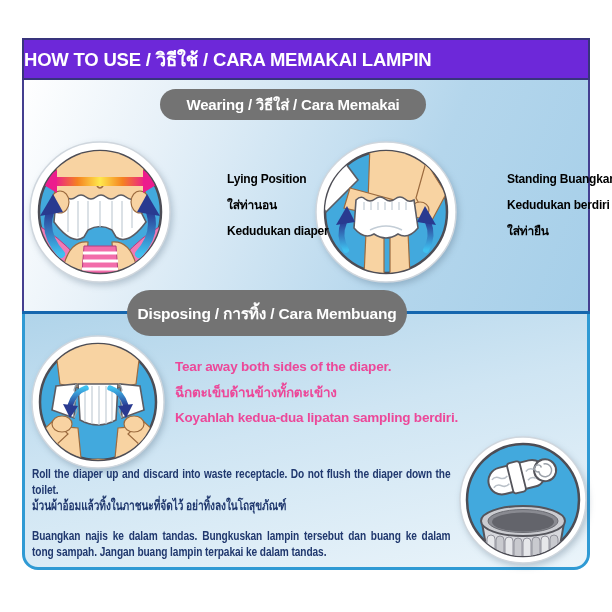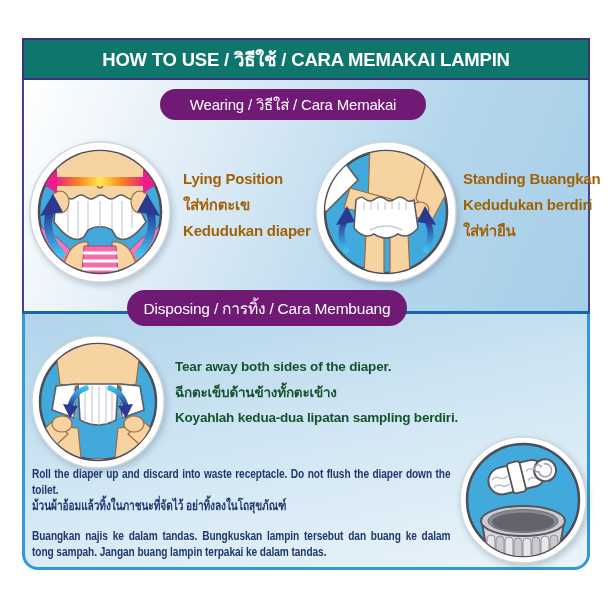--- a/index.html
+++ b/index.html
@@ -1,56 +1,56 @@
 <!DOCTYPE html>
 <html><head>
 <meta charset="utf-8">
 <style>
   html,body{margin:0;padding:0;background:#ffffff;}
   .stage{position:relative;width:612px;height:612px;background:#ffffff;overflow:hidden;
          font-family:"Liberation Sans",sans-serif;}
   .card{position:absolute;left:22px;top:38px;width:568px;height:532px;}
 
   
-  .header{position:absolute;left:0;top:0;width:568px;height:42px;background:#0f766e;
-          display:flex;align-items:center;justify-content:center;box-sizing:border-box;
+  .header{position:absolute;left:0;top:0;width:568px;height:42px;background:#6d28d9;
+          display:flex;align-items:center;justify-content:flex-start;box-sizing:border-box;
           border:2px solid #38347c;}
   .header-title{color:#ffffff;font-weight:bold;font-size:18.5px;letter-spacing:-0.2px;white-space:nowrap;}
 
   
   .wearing-section{position:absolute;left:0;top:42px;width:568px;height:231px;box-sizing:border-box;
           border-left:2px solid #443f90;border-right:2px solid #443f90;
           background:linear-gradient(112deg,#ffffff 0%,#e9f2f9 22%,#b4d6ec 68%,#a6cfe9 100%);}
 
-  .pill{position:absolute;background:#701a75;color:#ffffff;font-weight:normal;border-radius:999px;
+  .pill{position:absolute;background:#737373;color:#ffffff;font-weight:bold;border-radius:999px;
         display:flex;align-items:center;justify-content:center;white-space:nowrap;letter-spacing:-0.2px;}
   .wearing-pill{left:138px;top:51px;width:266px;height:31px;font-size:15px;z-index:2;}
-  .disposing-pill{left:105px;top:252px;width:280px;height:36px;font-size:15.5px;z-index:3;}
+  .disposing-pill{left:105px;top:252px;width:280px;height:46px;font-size:15.5px;z-index:3;}
 
   
   .disposing-section{position:absolute;left:0;top:273px;width:568px;height:259px;box-sizing:border-box;
           border:3px solid #2f9ad4;border-radius:0 0 16px 16px;
           background:linear-gradient(168deg,#b0d4ea 0%,#cfe5f3 45%,#eaf4fa 100%);}
   .divider-line{position:absolute;left:0;top:273px;width:568px;height:3px;background:#1566ae;z-index:1;}
 
   
   .illust{position:absolute;}
   .illust svg{display:block;filter:drop-shadow(2px 3px 3px rgba(70,95,120,0.30));}
   .illust-lying{left:6px;top:102px;width:144px;height:144px;}
   .illust-standing{left:292px;top:102px;width:144px;height:144px;}
   .illust-tear{left:8px;top:296px;width:136px;height:136px;z-index:2;}
   .illust-trash{left:436px;top:397px;width:130px;height:130px;z-index:4;}
 
   
-  .pos-label{position:absolute;color:#a16207;font-weight:bold;font-size:15px;line-height:26px;
-             letter-spacing:-0.2px;white-space:nowrap;z-index:2;}
+  .pos-label{position:absolute;color:#000000;font-weight:bold;font-size:12px;line-height:26px;
+             letter-spacing:-0.2px;white-space:nowrap;z-index:2;margin-left:44px;}
   .lying-label{left:161px;top:128px;}
   .standing-label{left:441px;top:128px;}
 
-  .tear-text{position:absolute;left:153px;top:316px;color:#14532d;font-weight:bold;font-size:13.5px;
+  .tear-text{position:absolute;left:153px;top:316px;color:#ec4899;font-weight:bold;font-size:13.5px;
              line-height:25.5px;letter-spacing:-0.2px;white-space:nowrap;z-index:2;}
 
   .para{position:absolute;left:10px;width:558px;color:#20386e;font-weight:bold;font-size:13.5px;
         line-height:16px;letter-spacing:-0.1px;text-align:justify;
         transform:scaleX(0.75);transform-origin:left top;z-index:2;}
   .para-en{top:428px;}
   .para-th{top:460px;text-align:left;}
   .para-ms{top:490px;}
 </style>
 </head>
@@ -108,21 +108,21 @@
           <path d="M33 114 Q15 94 22 72" stroke="url(#gb1)" stroke-width="8" fill="none" stroke-linecap="round"></path>
           <path d="M12 76 L25 54 L35 72 Z" fill="#293a90"></path>
           <path d="M111 114 Q129 94 122 72" stroke="url(#gb1)" stroke-width="8" fill="none" stroke-linecap="round"></path>
           <path d="M132 76 L119 54 L109 72 Z" fill="#293a90"></path>
         </g>
       </svg>
     </div>
 
     <div class="pos-label lying-label">
       <div>Lying Position</div>
-      <div>ใส่ท่กตะเข</div>
+      <div>ใส่ท่านอน</div>
       <div>Kedudukan diaper</div>
     </div>
 
     <div class="illust illust-standing">
       <svg width="144" height="144" viewBox="0 0 144 144">
         <defs>
           <clipPath id="c2">
               <circle cx="72" cy="72" r="61"></circle>
             </clipPath>
           <linearGradient id="gb2" x1="0" y1="1" x2="0" y2="0">

